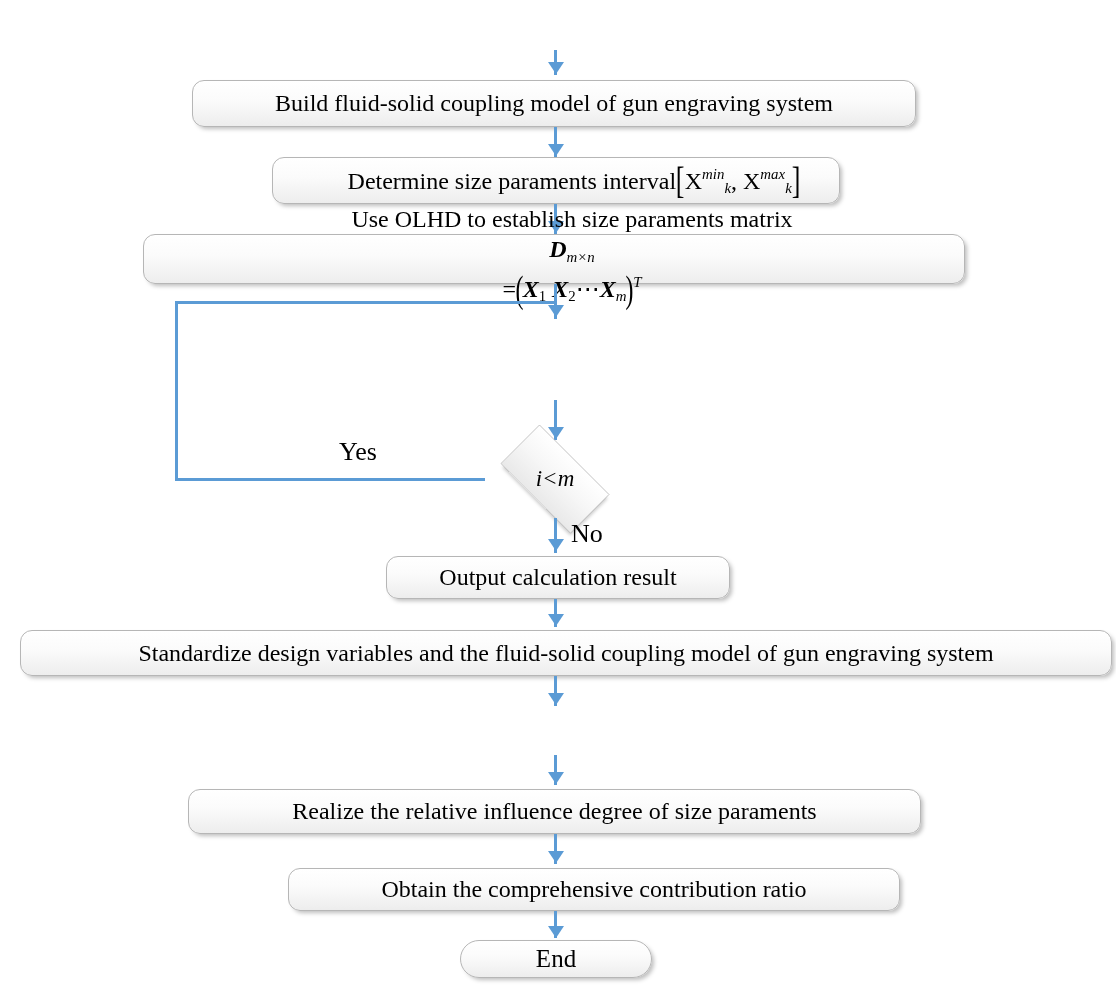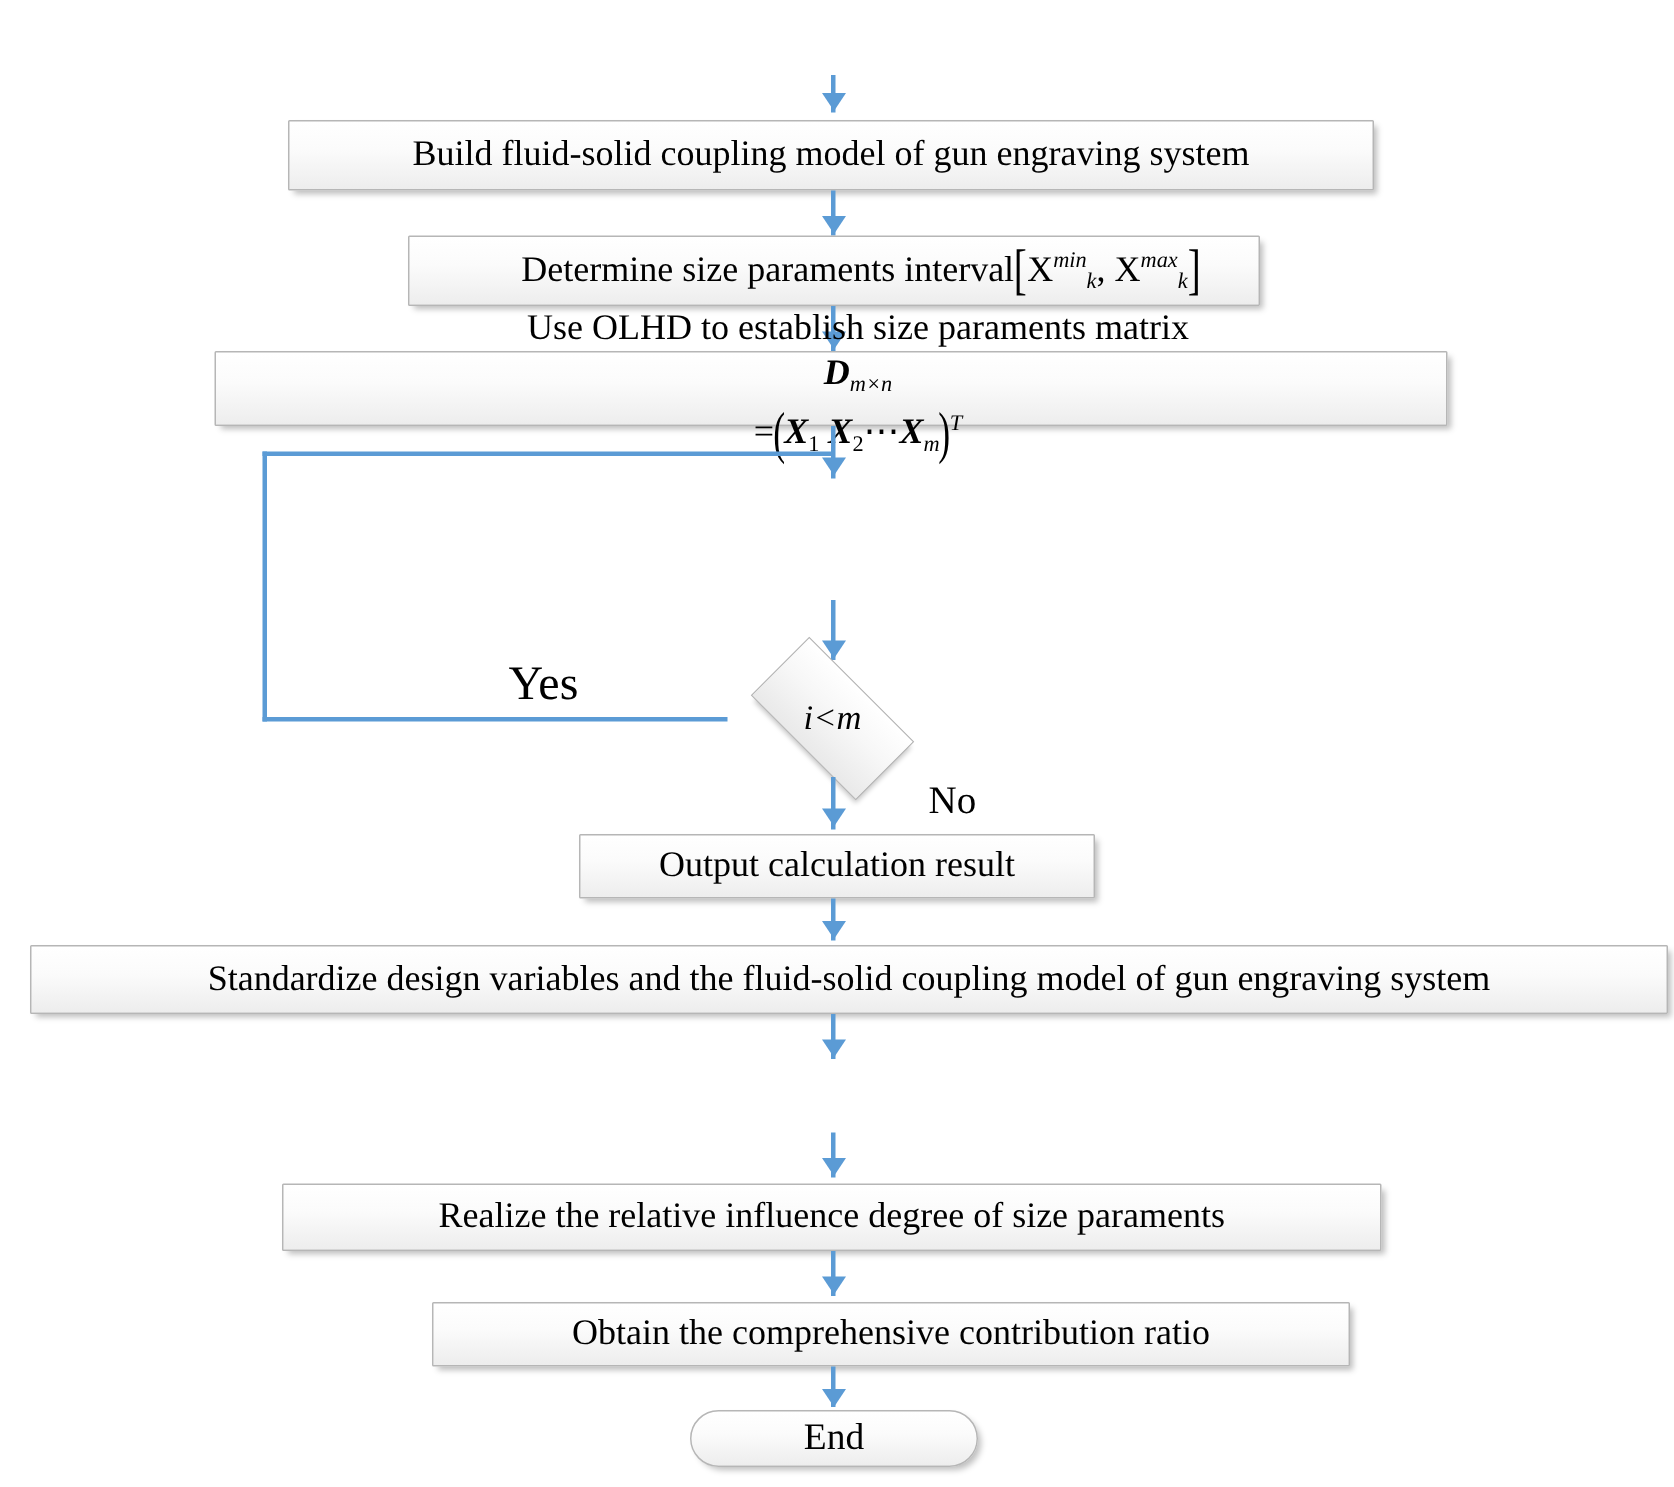--- a/index.html
+++ b/index.html
@@ -33,21 +33,21 @@
     text-align: center;
     line-height: 1.28;
     white-space: pre-wrap;
   }
 
   .terminator {
     border-radius: 999px;
   }
 
   .process {
-    border-radius: 1px;
+    border-radius: 12px;
     justify-content: center;
   }
 
   .node .label {
     display: block;
     padding: 0 8px;
   }
 
   
   .decision-wrap {
@@ -156,34 +156,34 @@
 
   <div class="conn v" style="left:554px; top:284px; height:35px;"></div>
   <div class="arrowhead" style="left:548px; top:305px;"></div>
 
   <div class="conn h" style="left:175px; top:301px; width:381px;"></div>
 
   <div class="conn v" style="left:175px; top:301px; height:180px;"></div>
 
   <div class="conn h" style="left:175px; top:478px; width:310px;"></div>
 
-  <div class="free-label" style="left:339px; top:437px; font-size:32px;">Yes</div>
+  <div class="free-label" style="left:339px; top:437px; font-size:26px;">Yes</div>
 
 
   <div class="conn v" style="left:554px; top:400px; height:40px;"></div>
   <div class="arrowhead" style="left:548px; top:427px;"></div>
 
   <div class="decision-wrap" style="left:485px; top:440px; width:140px; height:78px;">
     <div class="decision-shape"></div>
     <div class="decision-text" style="font-size:23px;">i&lt;m</div>
   </div>
 
   <div class="conn v" style="left:554px; top:518px; height:35px;"></div>
   <div class="arrowhead" style="left:548px; top:539px;"></div>
-  <div class="free-label" style="left:571px; top:519px; font-size:26px;margin-left:48px;">No</div>
+  <div class="free-label" style="left:571px; top:519px; font-size:26px;">No</div>
 
   <div class="node process" style="left:386px; top:556px; width:344px; height:43px; font-size:24px;">
     <span class="label">Output calculation result</span>
   </div>
 
   <div class="conn v" style="left:554px; top:599px; height:28px;"></div>
   <div class="arrowhead" style="left:548px; top:614px;"></div>
 
   <div class="node process" style="left:20px; top:630px; width:1092px; height:46px; font-size:24px;">
     <span class="label">Standardize design variables and the fluid-solid coupling model of gun engraving system</span>

